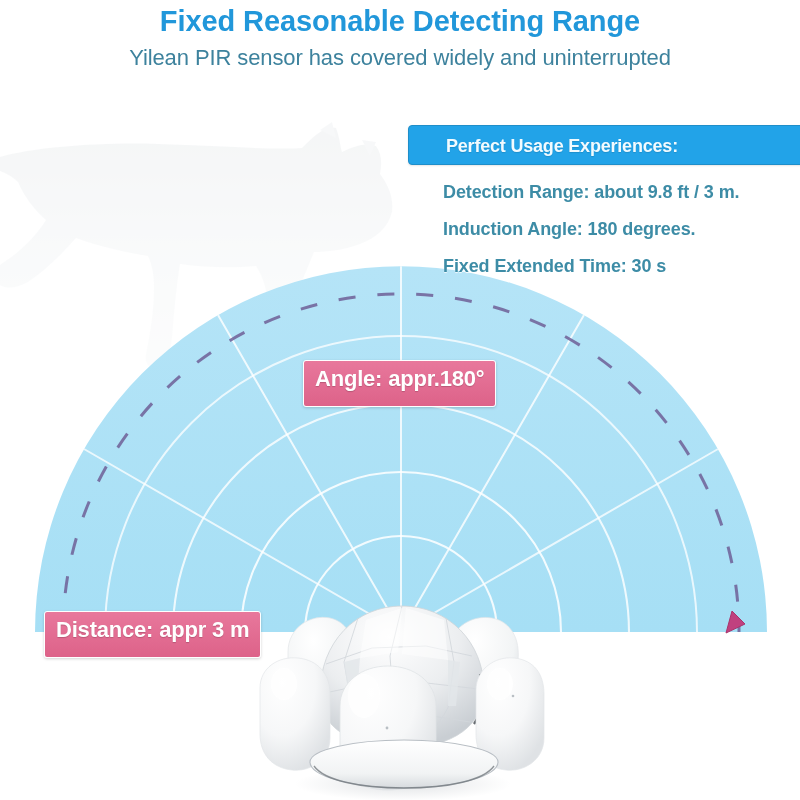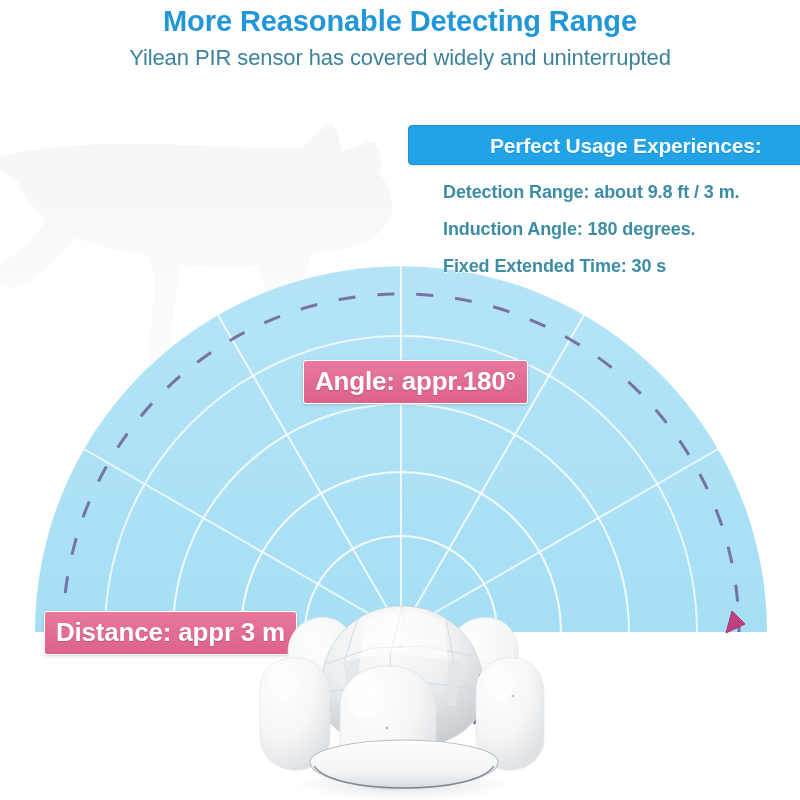--- a/index.html
+++ b/index.html
@@ -70,25 +70,24 @@
     border: 1px solid #1f8ec9;
     border-radius: 4px;
     height: 40px;
     line-height: 40px;
     padding-left: 37px;
     box-sizing: border-box;
     box-shadow: 0 1px 2px rgba(0,0,0,0.10);
   }
   #info-header-text {
     color: #f2fbff;
-    font-size: 21px;
+    font-size: 18px;
     font-weight: bold;
     letter-spacing: -0.2px;
     text-shadow: 0 1px 1px rgba(0,0,0,0.12);
-    margin-left: 44px;
   }
   #info-list {
     list-style: none;
     margin: 0;
     padding: 17px 0 0 35px;
   }
   #info-list li {
     color: #3d8ca6;
     font-size: 18px;
     font-weight: bold;
@@ -108,24 +107,24 @@
   }
 
   
   .pink-label {
     position: absolute;
     background: #e06c92;
     background: linear-gradient(180deg, #e8789c 0%, #dd6289 100%);
     border: 1px solid #ffffff;
     border-radius: 3px;
     color: #ffffff;
-    font-size: 26px;
+    font-size: 22px;
     font-weight: bold;
     letter-spacing: -0.2px;
-    padding: 5px 11px 6px 11px;
+    padding: 5px 11px 14px 11px;
     white-space: nowrap;
     box-shadow: 0 1px 3px rgba(0,0,0,0.18);
     text-shadow: 0 1px 1px rgba(0,0,0,0.18);
   }
   #angle-label { left: 303px; top: 360px; }
   #distance-label { left: 44px; top: 611px; }
 
   
   #sensor-device {
     position: absolute;
@@ -134,21 +133,21 @@
     width: 306px;
     height: 244px;
   }
 </style>
 </head>
 <body>
 
 <div id="page">
 
   <div id="title-block">
-    <h1 id="main-title">More Reasonable Detecting Range</h1>
+    <h1 id="main-title">Fixed Reasonable Detecting Range</h1>
     <h2 id="sub-title">Yilean PIR sensor has covered widely and uninterrupted</h2>
   </div>
 
   <svg id="cat-figure" viewBox="0 0 430 300" aria-hidden="true">
     <defs>
       <linearGradient id="catgrad" x1="0" y1="0" x2="0" y2="1">
         <stop offset="0%" stop-color="#dfe3e6"></stop>
         <stop offset="45%" stop-color="#eceff1"></stop>
         <stop offset="100%" stop-color="#f7f9fa"></stop>
       </linearGradient>

